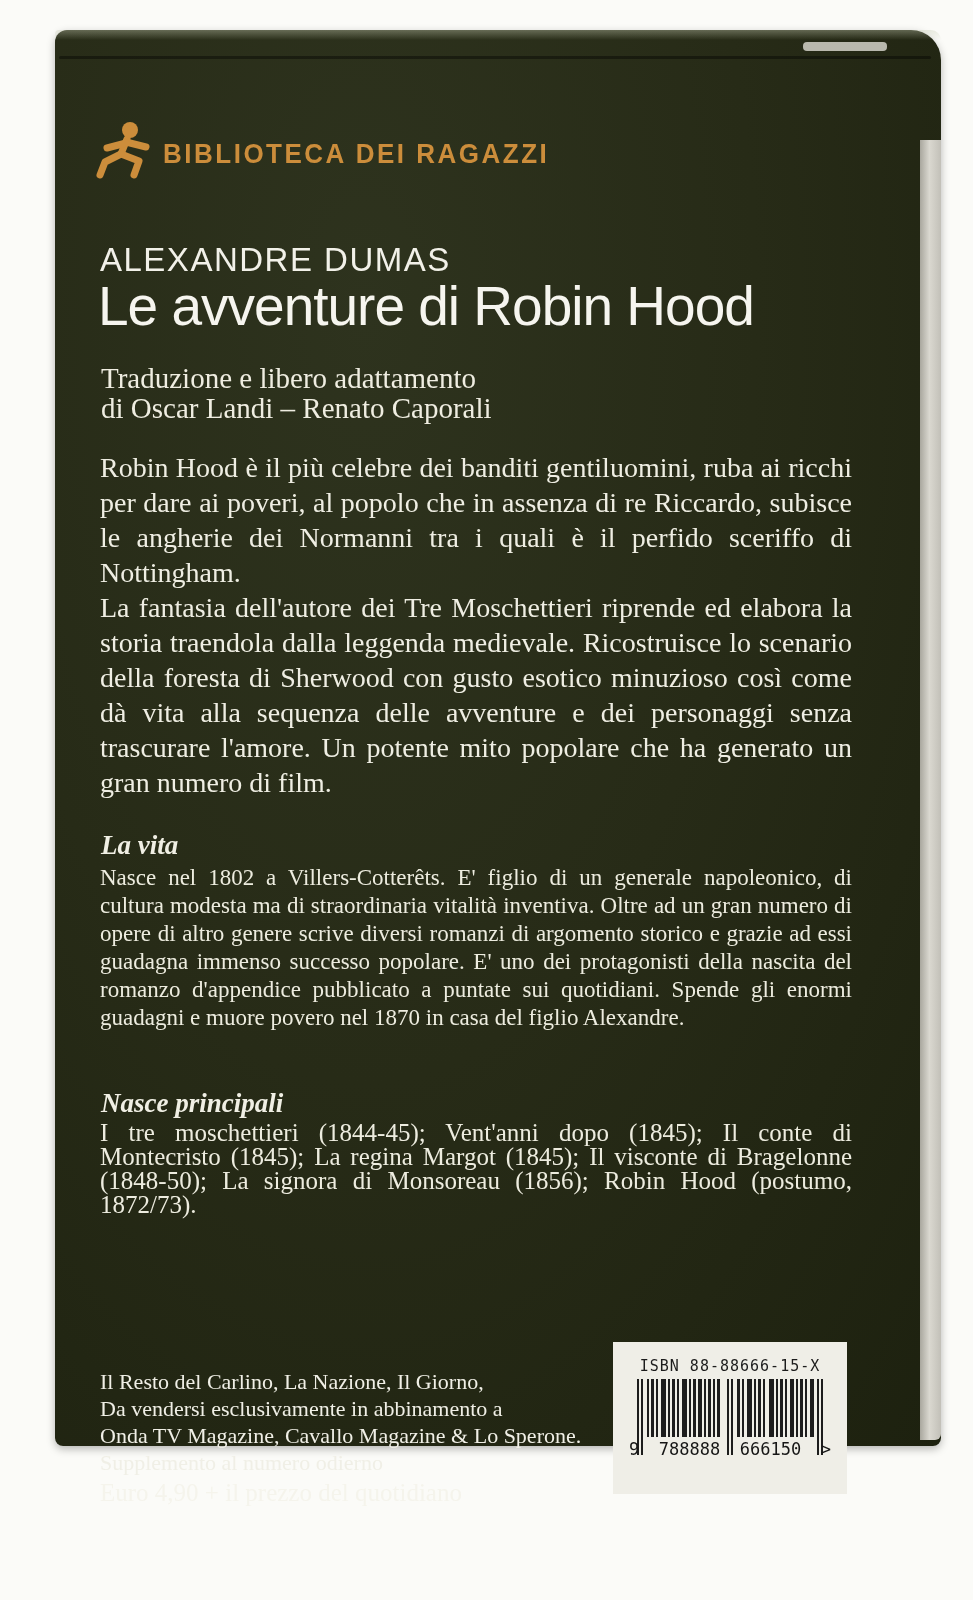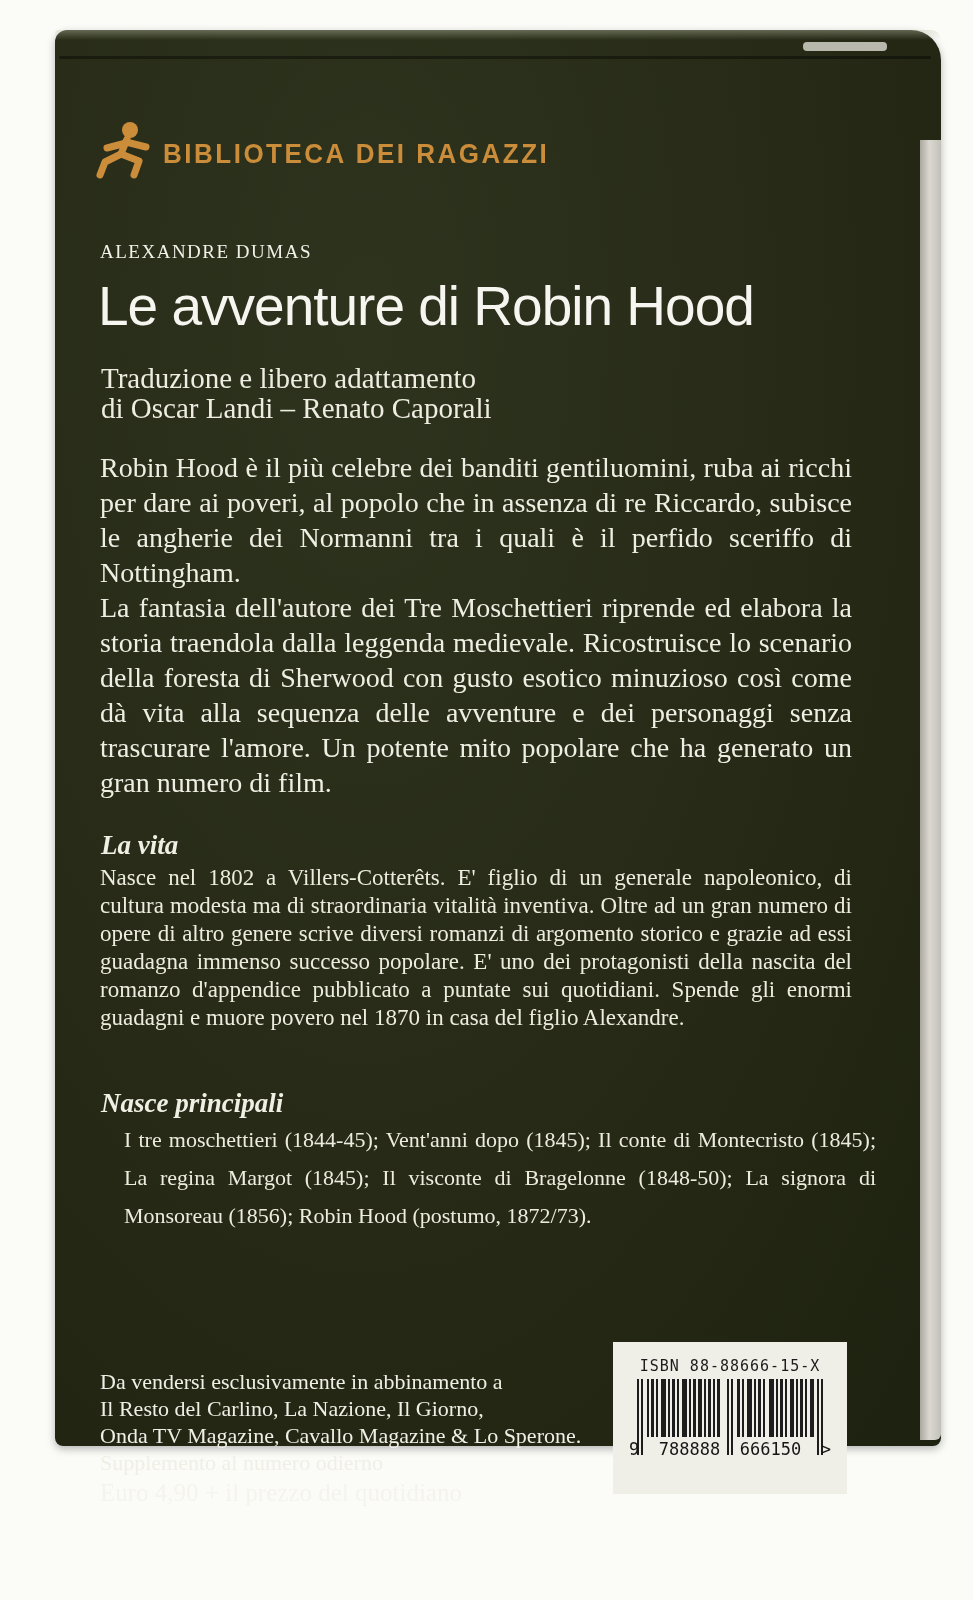--- a/index.html
+++ b/index.html
@@ -36,21 +36,21 @@
   
   .logo{position:absolute;left:38px;top:90px;display:flex;align-items:center;gap:4px;}
   .logo-text{
     font-family:"Liberation Sans",sans-serif;font-weight:bold;
     font-size:26px;letter-spacing:2.5px;color:#cc8d3b;
     transform:scaleY(1.08);
   }
   
   .author{
     position:absolute;left:45px;top:211px;
-    font-family:Liberation Serif, serif;font-size:19px;letter-spacing:1.5px;
+    font-family:Liberation Sans, sans-serif;font-size:33px;letter-spacing:1.5px;
     color:#f2f1e9;
   }
   .title{
     position:absolute;left:43px;top:244px;
     font-family:"Liberation Sans",sans-serif;font-size:55px;letter-spacing:-1px;
     color:#f6f5ef;white-space:nowrap;
   }
   .subtitle{
     position:absolute;left:46px;top:333px;
     font-size:29px;line-height:30px;color:#efede1;
@@ -66,21 +66,21 @@
     font-style:italic;font-weight:bold;font-size:27px;color:#f0efe4;
   }
   .bio-heading{top:800px}
   .bio-text{
     position:absolute;left:45px;top:834px;width:752px;
     font-size:23px;line-height:28px;text-align:justify;color:#edecdf;
   }
   .works-heading{top:1058px}
   .works-text{
     position:absolute;left:45px;top:1091px;width:752px;
-    font-size:22px;line-height:38px;text-align:justify;color:#edecdf;margin-left:24px;
+    font-size:25px;line-height:24px;text-align:justify;color:#edecdf;
   }
   
   .sales{
     position:absolute;left:45px;top:1338px;width:520px;
     font-size:22px;line-height:27px;color:#f0efe6;
   }
   .price{font-weight:normal;font-size:25px;margin-top:3px;color:#f5f4ec}
   
   .barcode-box{
     position:absolute;left:558px;top:1312px;width:234px;height:152px;
@@ -136,22 +136,22 @@
     <p>La fantasia dell'autore dei Tre Moschettieri riprende ed elabora la storia traendola dalla leggenda medievale. Ricostruisce lo scenario della foresta di Sherwood con gusto esotico minuzioso così come dà vita alla sequenza delle avventure e dei personaggi senza trascurare l'amore. Un potente mito popolare che ha generato un gran numero di film.</p>
   </div>
 
   <div class="section-heading bio-heading">La vita</div>
   <div class="bio-text">Nasce nel 1802 a Villers-Cotterêts. E' figlio di un generale napoleonico, di cultura modesta ma di straordinaria vitalità inventiva. Oltre ad un gran numero di opere di altro genere scrive diversi romanzi di argomento storico e grazie ad essi guadagna immenso successo popolare. E' uno dei protagonisti della nascita del romanzo d'appendice pubblicato a puntate sui quotidiani. Spende gli enormi guadagni e muore povero nel 1870 in casa del figlio Alexandre.</div>
 
   <div class="section-heading works-heading">Nasce principali</div>
   <div class="works-text">I tre moschettieri (1844-45); Vent'anni dopo (1845); Il conte di Montecristo (1845); La regina Margot (1845); Il visconte di Bragelonne (1848-50); La signora di Monsoreau (1856); Robin Hood (postumo, 1872/73).</div>
 
   <div class="sales">
+    <div>Il Resto del Carlino, La Nazione, Il Giorno,</div>
     <div>Da vendersi esclusivamente in abbinamento a</div>
-    <div>Il Resto del Carlino, La Nazione, Il Giorno,</div>
     <div>Onda TV Magazine, Cavallo Magazine &amp; Lo Sperone.</div>
     <div>Supplemento al numero odierno</div>
     <div class="price">Euro 4,90 + il prezzo del quotidiano</div>
   </div>
 
   <div class="barcode-box">
     <div class="isbn">ISBN 88-88666-15-X</div>
     <svg class="bars" width="198" height="78" viewBox="0 0 198 78">
       <g fill="#1d1d1d">
         <rect x="6" y="0" width="2" height="76"></rect>

